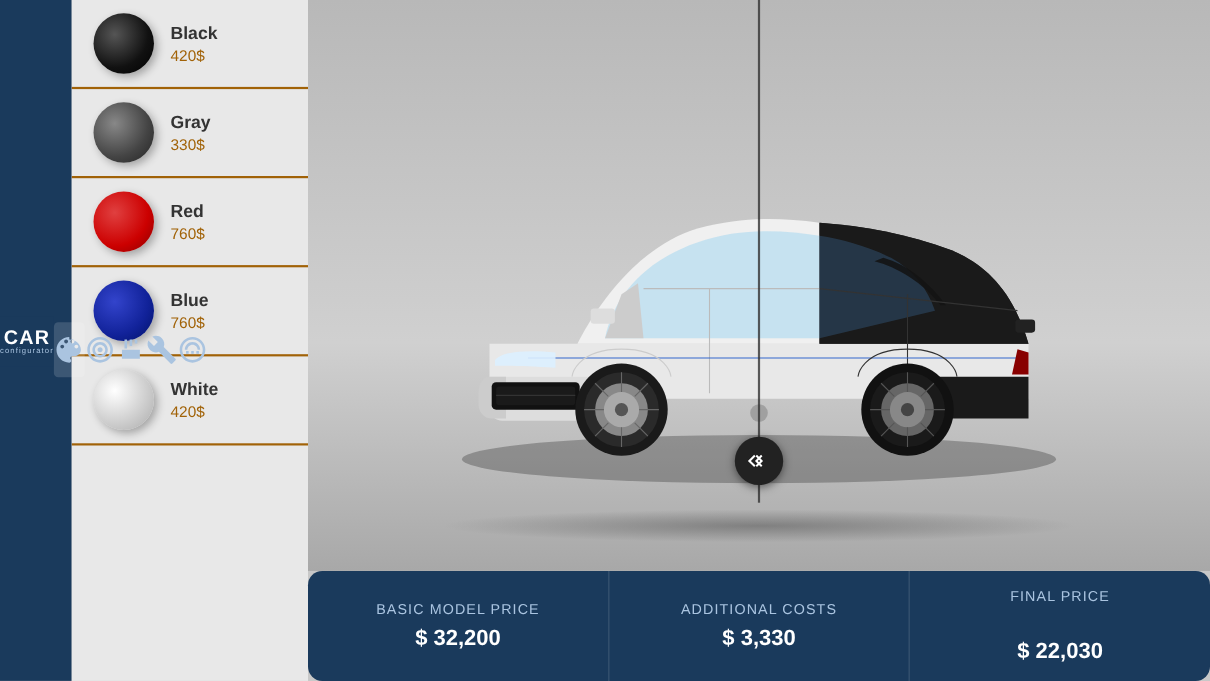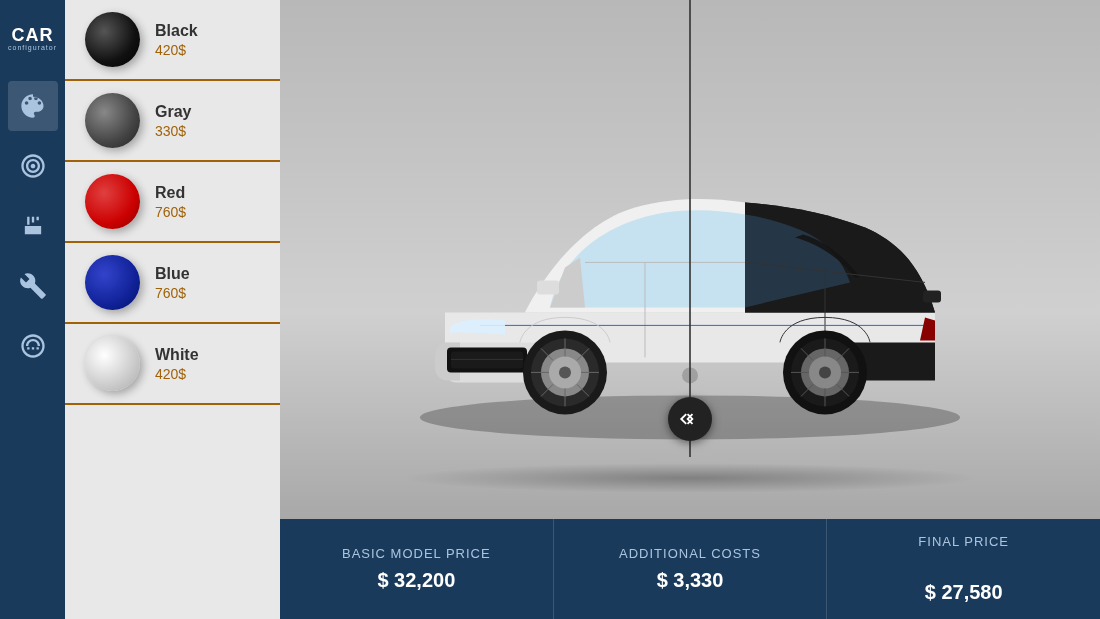--- a/index.html
+++ b/index.html
@@ -10,21 +10,21 @@
       font-family: 'Arial', sans-serif;
       overflow: hidden;
       background: #c8c8c8;
     }
 
     
     .icon-bar {
       width: 65px;
       background: #1a3a5c;
       display: flex;
-      flex-direction: column;
+      flex-direction: row;
       align-items: center;
       padding-top: 16px;
       flex-shrink: 0;
       z-index: 10;
     }
 
     .logo-box {
       width: 55px;
       height: 45px;
       background: #1a3a5c;
@@ -187,20 +187,21 @@
       height: 22px;
       fill: white;
     }
 
     
     .price-bar {
       height: 100px;
       background: #1a3a5c;
       display: flex;
       align-items: stretch;
+      border-radius: 13px;
     }
 
     .price-section {
       flex: 1;
       display: flex;
       flex-direction: column;
       align-items: center;
       justify-content: center;
       border-right: 1px solid rgba(255,255,255,0.15);
       padding: 15px;
@@ -432,16 +433,16 @@
     <div class="price-section">
       <div class="price-label">Basic Model Price</div>
       <div class="price-value">$ 32,200</div>
     </div>
     <div class="price-section">
       <div class="price-label">Additional Costs</div>
       <div class="price-value">$ 3,330</div>
     </div>
     <div class="price-section">
       <div class="price-label">Final Price</div>
-      <div class="price-value">$ 27,580</div>
+      <div class="price-value">$ 22,030</div>
     </div>
   </div>
 </div>
 
 </body></html>

